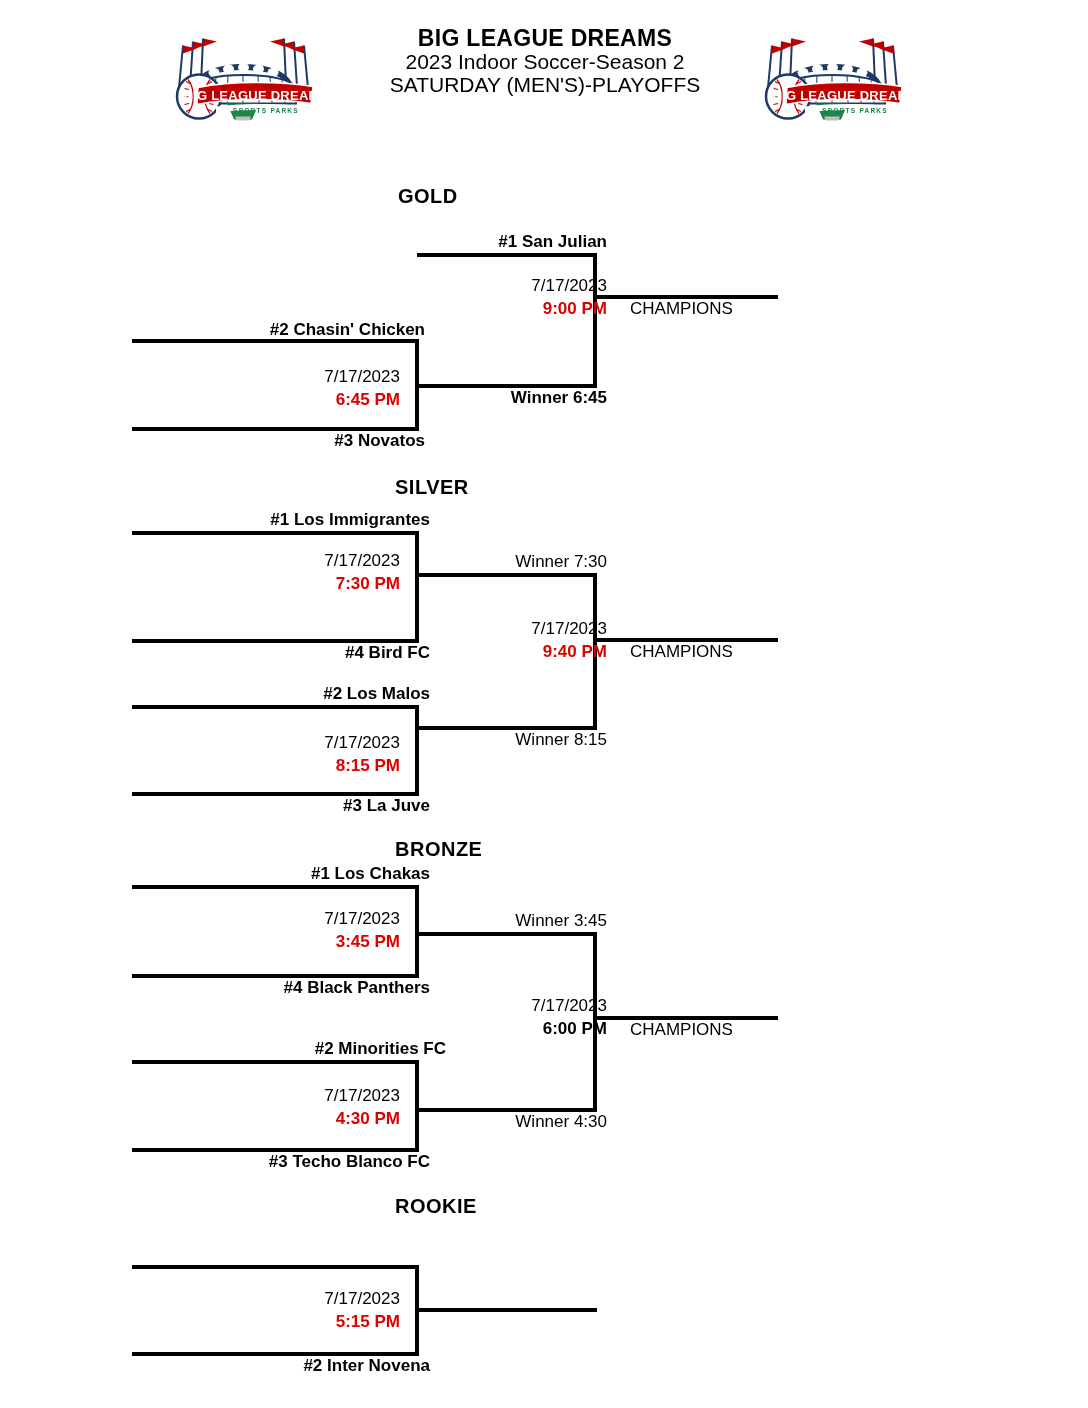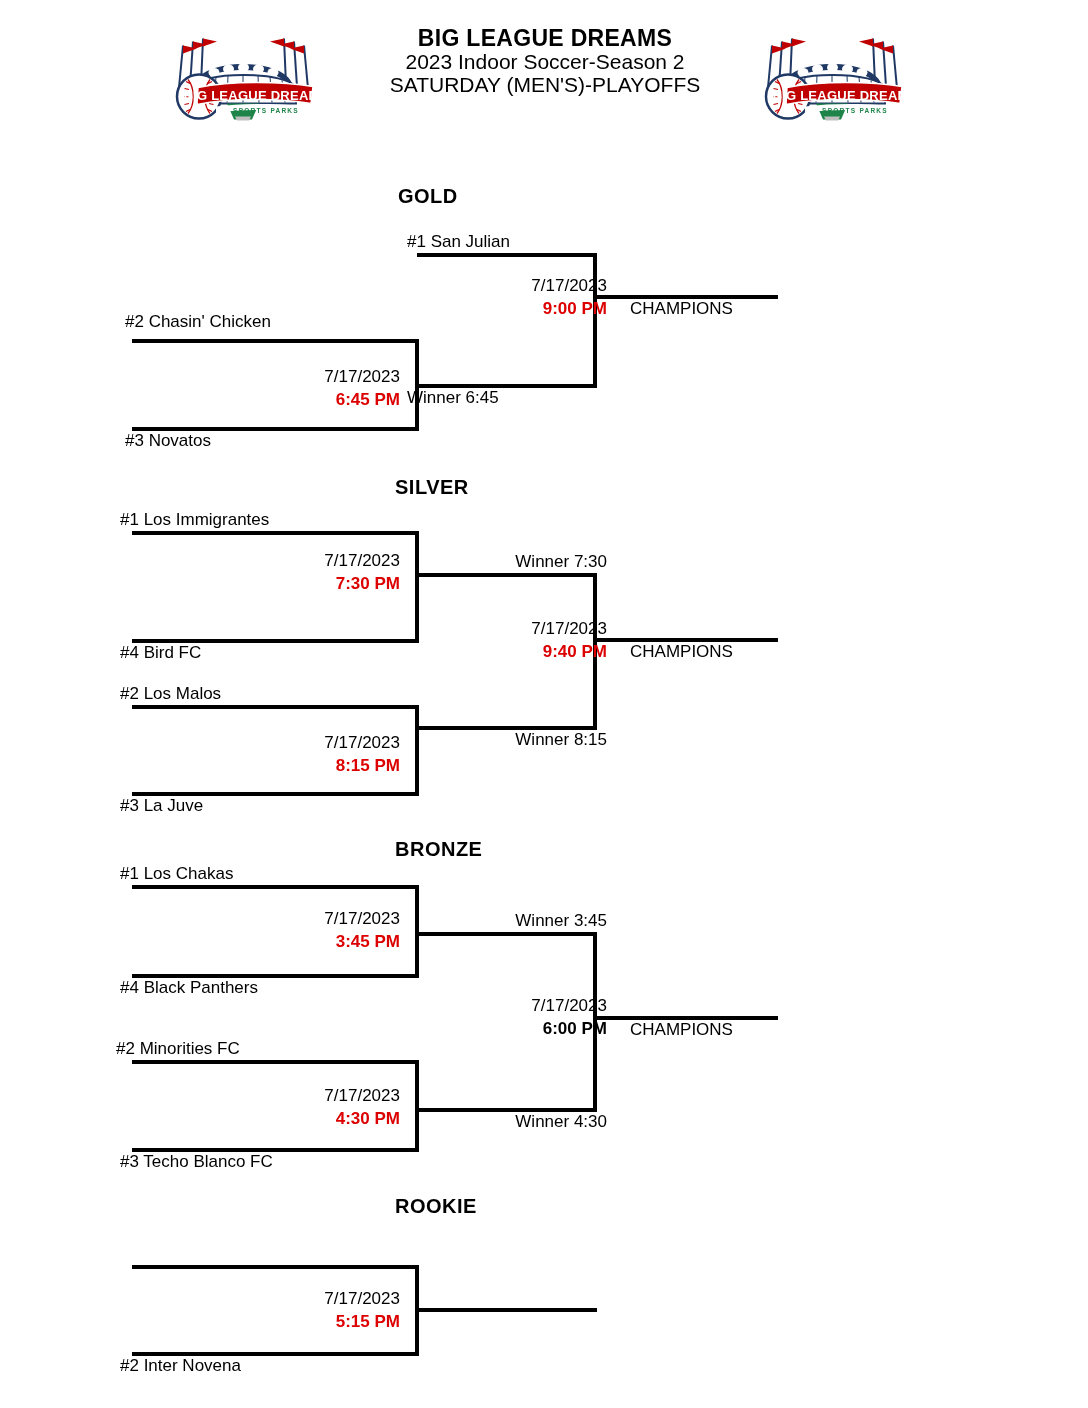--- a/index.html
+++ b/index.html
@@ -70,22 +70,22 @@
   .vline {
     position: absolute;
     width: 0;
     border-left: 4px solid #000000;
   }
 
   
   .team-label {
     position: absolute;
     font-size: 17px;
-    font-weight: normal;
-    text-align: left;
+    font-weight: bold;
+    text-align: right;
     white-space: nowrap;
   }
   .match-info {
     position: absolute;
     text-align: right;
     white-space: nowrap;
     line-height: 1.35;
   }
   .match-date {
     font-size: 17px;
@@ -231,21 +231,21 @@
       <path d="M96 156 C 160 148, 240 150, 292 158 L 290 170 C 238 162, 158 160, 96 168 Z" fill="#ffffff"></path>
       <text x="196" y="168" font-family="Liberation Sans, sans-serif" font-size="13" font-weight="bold" fill="#1E8449" text-anchor="middle" letter-spacing="2.5">SPORTS PARKS</text>
     </svg>
   </div>
 
   <div class="section-heading" style="left:398px; top:185px;">GOLD</div>
 
   <div class="hline" style="left:132px; top:339px; width:287px;"></div>
   <div class="hline" style="left:132px; top:427px; width:287px;"></div>
   <div class="vline" style="left:415px; top:339px; height:92px;"></div>
-  <div class="team-label" style="left:125px; top:312px; width:300px;">#2 Chasin' Chicken</div>
+  <div class="team-label" style="left:125px; top:320px; width:300px;">#2 Chasin' Chicken</div>
   <div class="team-label" style="left:125px; top:431px; width:300px;">#3 Novatos</div>
   <div class="match-info" style="left:150px; top:366px; width:250px;">
     <span class="match-date">7/17/2023</span>
     <span class="match-time" style="color:#DD0000;">6:45 PM</span>
   </div>
 
   <div class="hline" style="left:417px; top:253px; width:180px;"></div>
   <div class="hline" style="left:417px; top:384px; width:180px;"></div>
   <div class="vline" style="left:593px; top:253px; height:135px;"></div>
   <div class="team-label" style="left:407px; top:232px; width:200px;">#1 San Julian</div>
@@ -301,21 +301,21 @@
   <div class="team-label" style="left:120px; top:864px; width:310px;">#1 Los Chakas</div>
   <div class="team-label" style="left:120px; top:978px; width:310px;">#4 Black Panthers</div>
   <div class="match-info" style="left:150px; top:908px; width:250px;">
     <span class="match-date">7/17/2023</span>
     <span class="match-time" style="color:#DD0000;">3:45 PM</span>
   </div>
 
   <div class="hline" style="left:132px; top:1060px; width:287px;"></div>
   <div class="hline" style="left:132px; top:1148px; width:287px;"></div>
   <div class="vline" style="left:415px; top:1060px; height:92px;"></div>
-  <div class="team-label" style="left:116px; top:1039px; width:310px;">#2 Minorities FC</div>
+  <div class="team-label" style="left:136px; top:1039px; width:310px;">#2 Minorities FC</div>
   <div class="team-label" style="left:120px; top:1152px; width:310px;">#3 Techo Blanco FC</div>
   <div class="match-info" style="left:150px; top:1085px; width:250px;">
     <span class="match-date">7/17/2023</span>
     <span class="match-time" style="color:#DD0000;">4:30 PM</span>
   </div>
 
   <div class="hline" style="left:417px; top:932px; width:180px;"></div>
   <div class="hline" style="left:417px; top:1108px; width:180px;"></div>
   <div class="vline" style="left:593px; top:932px; height:180px;"></div>
   <div class="winner-label" style="left:407px; top:911px; width:200px;">Winner 3:45</div>

